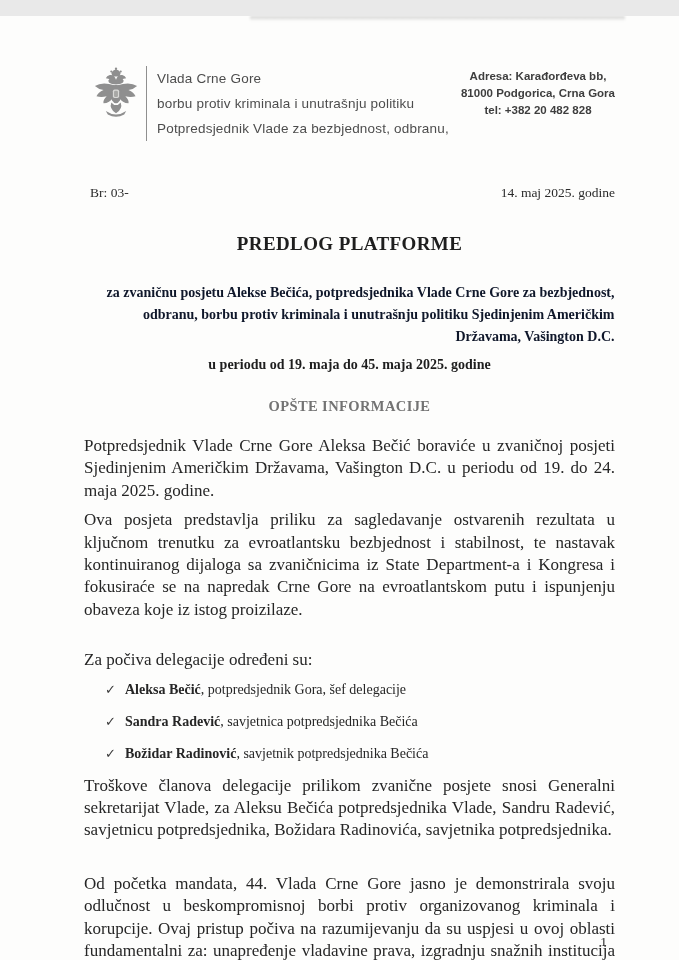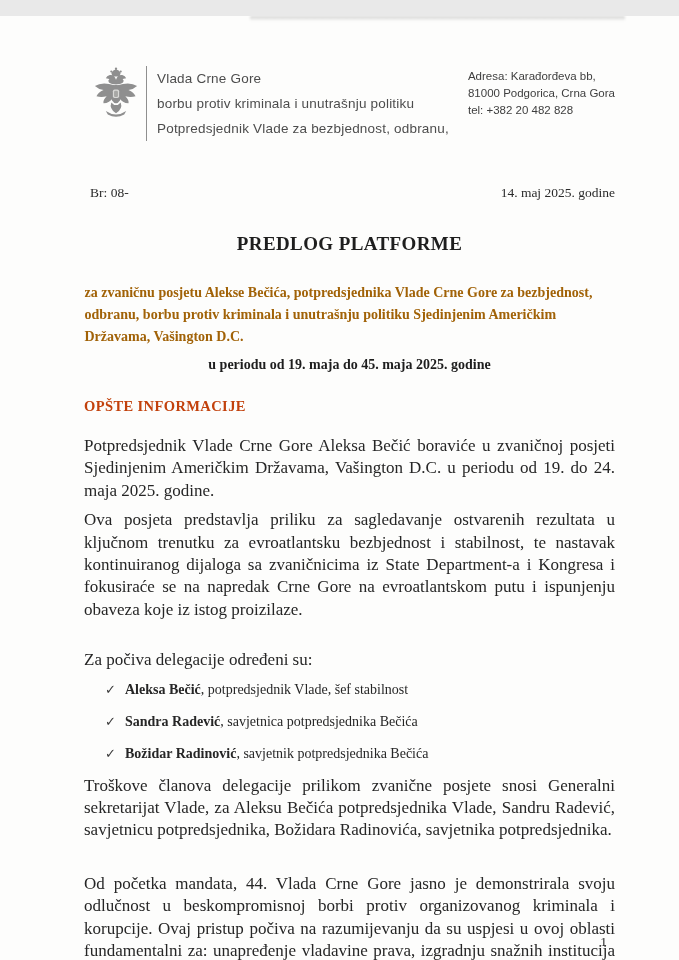--- a/index.html
+++ b/index.html
@@ -51,26 +51,27 @@
   .lh-text {
     font-size: 13.5px;
     line-height: 25px;
     color: #4d4d4d;
     padding-top: 2px;
     letter-spacing: 0.2px;
     white-space: nowrap;
   }
   .lh-address {
     margin-left: auto;
-    text-align: left;
+    text-align: center;
     font-size: 11.5px;
     line-height: 17px;
     color: #3e3e3e;
     padding-top: 4px;
     white-space: nowrap;
+    font-weight: bold;
   }
   
   .meta-row {
     display: flex;
     justify-content: space-between;
     margin-top: 44px;
     padding-left: 6px;
     font-size: 13.5px;
     color: #2b2b2b;
   }
@@ -79,40 +80,41 @@
     margin: 32px 0 0 0;
     text-align: center;
     font-size: 19px;
     font-weight: bold;
     letter-spacing: 0.4px;
     color: #1e1e1e;
   }
   .doc-subject {
     margin: 27px auto 0 auto;
     max-width: 530px;
-    text-align: left;
+    text-align: right;
     font-size: 14px;
     font-weight: bold;
     line-height: 22px;
-    color: #a16207;
+    color: #0f172a;
   }
   .doc-period {
     margin: 9px 0 0 0;
     text-align: center;
     font-size: 14px;
     font-weight: bold;
     color: #1e1e1e;
   }
   
   .section-heading {
     margin: 25px 0 0 0;
+    text-align: center;
     font-size: 14.5px;
     font-weight: bold;
     letter-spacing: 0.4px;
-    color: #c2410c;
+    color: #737373;
   }
   .section-heading.gap-top {
     margin-top: 46px;
   }
   .body-para {
     margin: 20px 0 0 0;
     font-size: 17px;
     line-height: 22.4px;
     text-align: justify;
     color: #262626;
@@ -206,21 +208,21 @@
       <div>Potpredsjednik Vlade za bezbjednost, odbranu,</div>
     </div>
     <div class="lh-address">
       <div>Adresa: Karađorđeva bb,</div>
       <div>81000 Podgorica, Crna Gora</div>
       <div>tel: +382 20 482 828</div>
     </div>
   </header>
 
   <div class="meta-row">
-    <span>Br: 08-</span>
+    <span>Br: 03-</span>
     <span>14. maj 2025. godine</span>
   </div>
 
   <h1 class="doc-title">PREDLOG PLATFORME</h1>
 
   <p class="doc-subject">za zvaničnu posjetu Alekse Bečića, potpredsjednika Vlade Crne Gore za bezbjednost, odbranu, borbu protiv kriminala i unutrašnju politiku Sjedinjenim Američkim Državama, Vašington D.C.</p>
 
   <p class="doc-period">u periodu od 19. maja do 45. maja 2025. godine</p>
 
   <h2 class="section-heading">OPŠTE INFORMACIJE</h2>
@@ -228,21 +230,21 @@
   <p class="body-para">Potpredsjednik Vlade Crne Gore Aleksa Bečić boraviće u zvaničnoj posjeti Sjedinjenim Američkim Državama, Vašington D.C. u periodu od 19. do 24. maja 2025. godine.</p>
 
   <p class="body-para follow">Ova posjeta predstavlja priliku za sagledavanje ostvarenih rezultata u ključnom trenutku za evroatlantsku bezbjednost i stabilnost, te nastavak kontinuiranog dijaloga sa zvaničnicima iz State Department-a i Kongresa i fokusiraće se na napredak Crne Gore na evroatlantskom putu i ispunjenju obaveza koje iz istog proizilaze.</p>
 
 
   <p class="body-para intro">Za počiva delegacije određeni su:</p>
 
   <ul class="delegation-list">
     <li class="delegation-item">
       <span class="check">✓</span>
-      <b>Aleksa Bečić</b><span>, potpredsjednik Vlade, šef stabilnost</span>
+      <b>Aleksa Bečić</b><span>, potpredsjednik Gora, šef delegacije</span>
     </li>
     <li class="delegation-item">
       <span class="check">✓</span>
       <b>Sandra Radević</b><span>, savjetnica potpredsjednika Bečića</span>
     </li>
     <li class="delegation-item">
       <span class="check">✓</span>
       <b>Božidar Radinović</b><span>, savjetnik potpredsjednika Bečića</span>
     </li>
   </ul>

